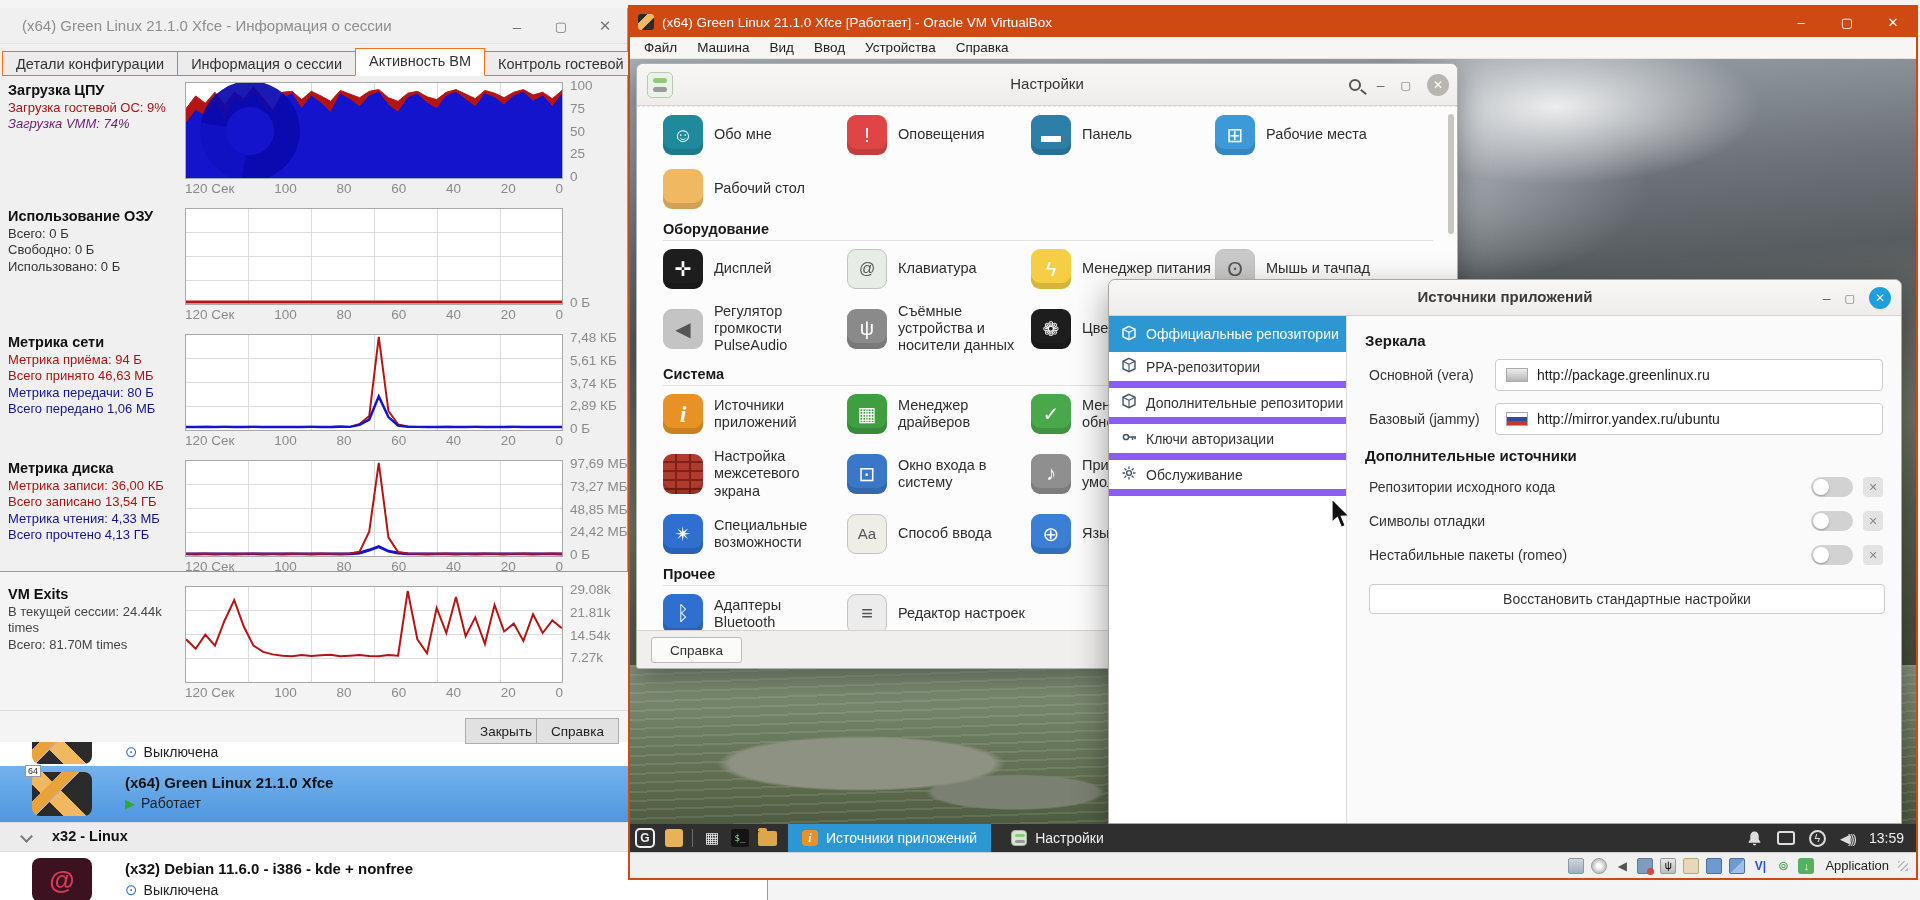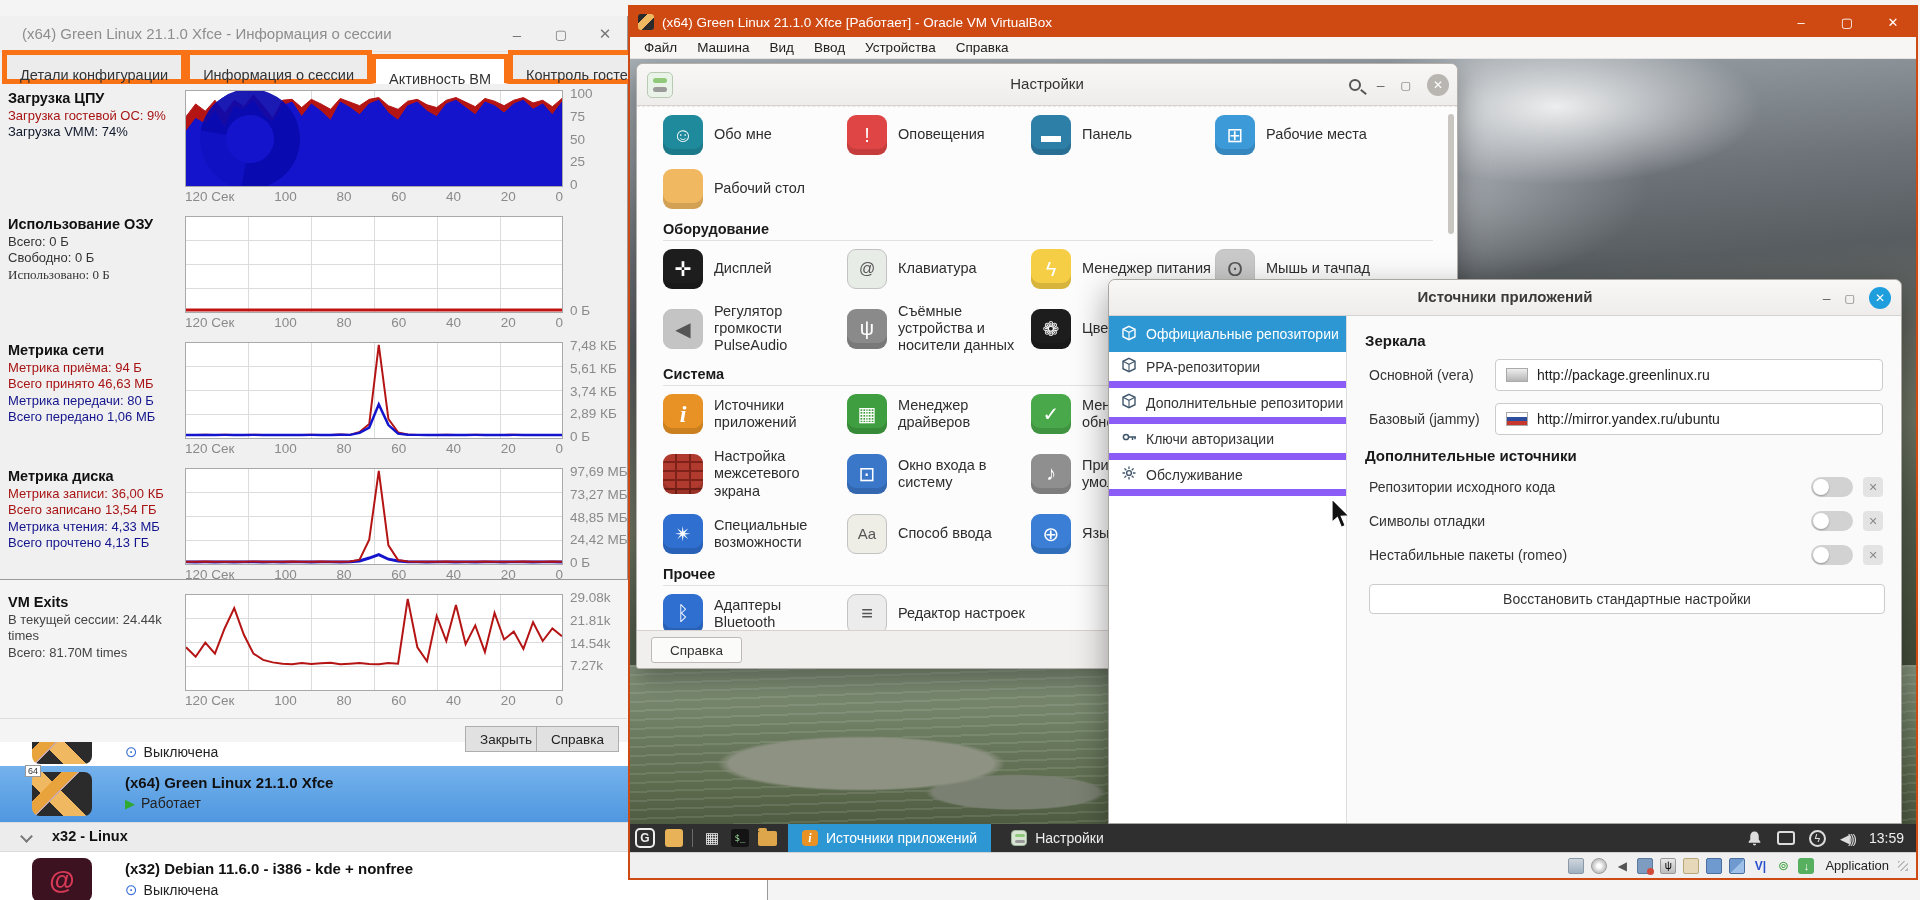--- a/index.html
+++ b/index.html
@@ -1,29 +1,29 @@
 <!DOCTYPE html>
 <html><head>
 <meta charset="utf-8">
 <style>
   html,body{margin:0;padding:0;background:#dcdcdc;font-family:"Liberation Sans","DejaVu Sans",sans-serif;}
   #stage{position:relative;width:1920px;height:900px;overflow:hidden;background:#f4f4f4;}
   *{box-sizing:border-box;}
 
   
-  .session-win{position:absolute;left:0;top:16px;width:628px;height:564px;background:#f0f0f0;border-right:1px solid #9a9a9a;border-bottom:1px solid #9a9a9a;z-index:2;}
+  .session-win{position:absolute;left:0;top:8px;width:628px;height:564px;background:#f0f0f0;border-right:1px solid #9a9a9a;border-bottom:1px solid #9a9a9a;z-index:2;}
   .s-titlebar{position:absolute;left:0;top:0;right:0;height:36px;background:#f0f0f0;border-bottom:1px solid #e3e3e3;}
   .s-title{position:absolute;left:22px;top:9px;font-size:15px;color:#8d8d8d;white-space:nowrap;}
   .s-ctrls{position:absolute;right:0;top:0;height:36px;display:flex;}
   .s-ctrls .wbtn{width:44px;height:36px;display:flex;align-items:center;justify-content:center;color:#777;font-size:15px;}
   .wbtn.min::before{content:"–";}
   .wbtn.max::before{content:"▢";font-size:13px;}
   .wbtn.cls::before{content:"✕";}
   .s-tabs{position:absolute;left:2px;top:40px;height:28px;display:flex;align-items:flex-end;}
-  .s-tab{padding:12px 13px;font-size:14.5px;color:#333;border:5px solid #f97316;background:#ececec;margin-right:-1px;height:25px;white-space:nowrap;}
+  .s-tab{padding:4px 13px;font-size:14.5px;color:#333;border:1px solid #f97316;background:#ececec;margin-right:-1px;height:25px;white-space:nowrap;}
   .s-tab.active{background:#fff;height:28px;border-bottom:1px solid #fff;position:relative;z-index:1;}
   .s-body{position:absolute;left:0;top:70px;right:0;height:630px;}
   .chart-row{position:relative;height:126px;padding-left:21px;}
   .m-label{position:absolute;left:8px;top:4px;width:176px;}
   .m-title{font-size:14.5px;font-weight:bold;color:#111;margin-bottom:2px;}
   .m-line{font-size:13px;line-height:1.25;}
   .chartbox{position:absolute;left:185px;top:4px;width:378px;height:97px;background:#fff;border:1px solid #a9a9a9;
      background-image:repeating-linear-gradient(to right,transparent 0 62px,#dcdcdc 62px 63px),
                       repeating-linear-gradient(to bottom,transparent 0 23px,#dcdcdc 23px 24px);overflow:hidden;}
   .chartbox svg{position:absolute;left:0;top:0;width:100%;height:100%;}
@@ -192,21 +192,21 @@
         <div class="s-tab">Детали конфигурации</div>
         <div class="s-tab">Информация о сессии</div>
         <div class="s-tab active">Активность ВМ</div>
         <div class="s-tab">Контроль гостевой ОС</div>
       </div>
     <div class="s-body" id="chartsBody">
         <div class="chart-row">
           <div class="m-label">
             <div class="m-title">Загрузка ЦПУ</div>
             <div class="m-line" style="color: rgb(168, 20, 20);">Загрузка гостевой ОС: 9%</div>
-            <div class="m-line" style="color: #0f172a;">Загрузка VMM: 74%</div>
+            <div class="m-line" style="color: #701a75; font-style: italic;">Загрузка VMM: 74%</div>
           </div>
           <div class="chartbox">
             <svg viewBox="0 0 378 97" preserveAspectRatio="none">
               <polygon points="0,97 0.0,26.2 9.7,13.2 19.4,20.6 29.1,9.4 38.8,22.5 48.5,9.4 58.2,16.0 67.8,3.9 77.5,15.0 87.2,28.0 96.9,9.4 106.6,8.5 116.3,16.9 126.0,8.5 135.7,13.2 145.4,18.7 155.1,7.6 164.8,11.3 174.5,15.0 184.2,8.5 193.8,6.7 203.5,15.0 213.2,18.7 222.9,10.4 232.6,8.5 242.3,14.1 252.0,16.9 261.7,9.4 271.4,6.7 281.1,11.3 290.8,16.0 300.5,7.6 310.2,10.4 319.8,15.0 329.5,9.4 339.2,6.7 348.9,12.2 358.6,9.4 368.3,16.0 378.0,7.6 378,97" fill="#b41414" stroke="#b41414"></polygon>
               <polygon points="0,97 0.0,41.1 9.7,28.0 19.4,33.6 29.1,20.6 38.8,37.3 48.5,16.0 58.2,18.7 67.8,9.4 77.5,24.3 87.2,31.8 96.9,15.0 106.6,11.3 116.3,26.2 126.0,13.2 135.7,20.6 145.4,29.9 155.1,11.3 164.8,16.9 174.5,24.3 184.2,13.2 193.8,9.4 203.5,22.5 213.2,29.9 222.9,15.0 232.6,11.3 242.3,20.6 252.0,26.2 261.7,13.2 271.4,9.4 281.1,16.9 290.8,24.3 300.5,11.3 310.2,15.0 319.8,22.5 329.5,13.2 339.2,9.4 348.9,18.7 358.6,13.2 368.3,24.3 378.0,11.3 378,97" fill="#1414cc" stroke="#1414cc"></polygon>
             </svg>
             <div class="cpu-ring"></div>
           </div>
           <div class="ylabels">
             <span class="ytick" style="top: 3%;">100</span>
@@ -223,21 +223,21 @@
             <span class="xtick">40</span>
             <span class="xtick">20</span>
             <span class="xtick">0</span>
           </div>
         </div>
         <div class="chart-row">
           <div class="m-label">
             <div class="m-title">Использование ОЗУ</div>
             <div class="m-line" style="color: rgb(51, 51, 51);">Всего: 0 Б</div>
             <div class="m-line" style="color: rgb(51, 51, 51);">Свободно: 0 Б</div>
-            <div class="m-line" style="color: rgb(51, 51, 51); font-family: Liberation Serif, serif;">Использовано: 0 Б</div>
+            <div class="m-line" style="color: rgb(51, 51, 51);">Использовано: 0 Б</div>
           </div>
           <div class="chartbox">
             <svg viewBox="0 0 378 97" preserveAspectRatio="none">
               <polyline points="0.0,95.0 9.7,95.0 19.4,95.0 29.1,95.0 38.8,95.0 48.5,95.0 58.2,95.0 67.8,95.0 77.5,95.0 87.2,95.0 96.9,95.0 106.6,95.0 116.3,95.0 126.0,95.0 135.7,95.0 145.4,95.0 155.1,95.0 164.8,95.0 174.5,95.0 184.2,95.0 193.8,95.0 203.5,95.0 213.2,95.0 222.9,95.0 232.6,95.0 242.3,95.0 252.0,95.0 261.7,95.0 271.4,95.0 281.1,95.0 290.8,95.0 300.5,95.0 310.2,95.0 319.8,95.0 329.5,95.0 339.2,95.0 348.9,95.0 358.6,95.0 368.3,95.0 378.0,95.0" fill="none" stroke="#c01414" stroke-width="3"></polyline>
             </svg>
           </div>
           <div class="ylabels">
             <span class="ytick" style="top: 97%;">0 Б</span>
           </div>
           <div class="xlabels">

